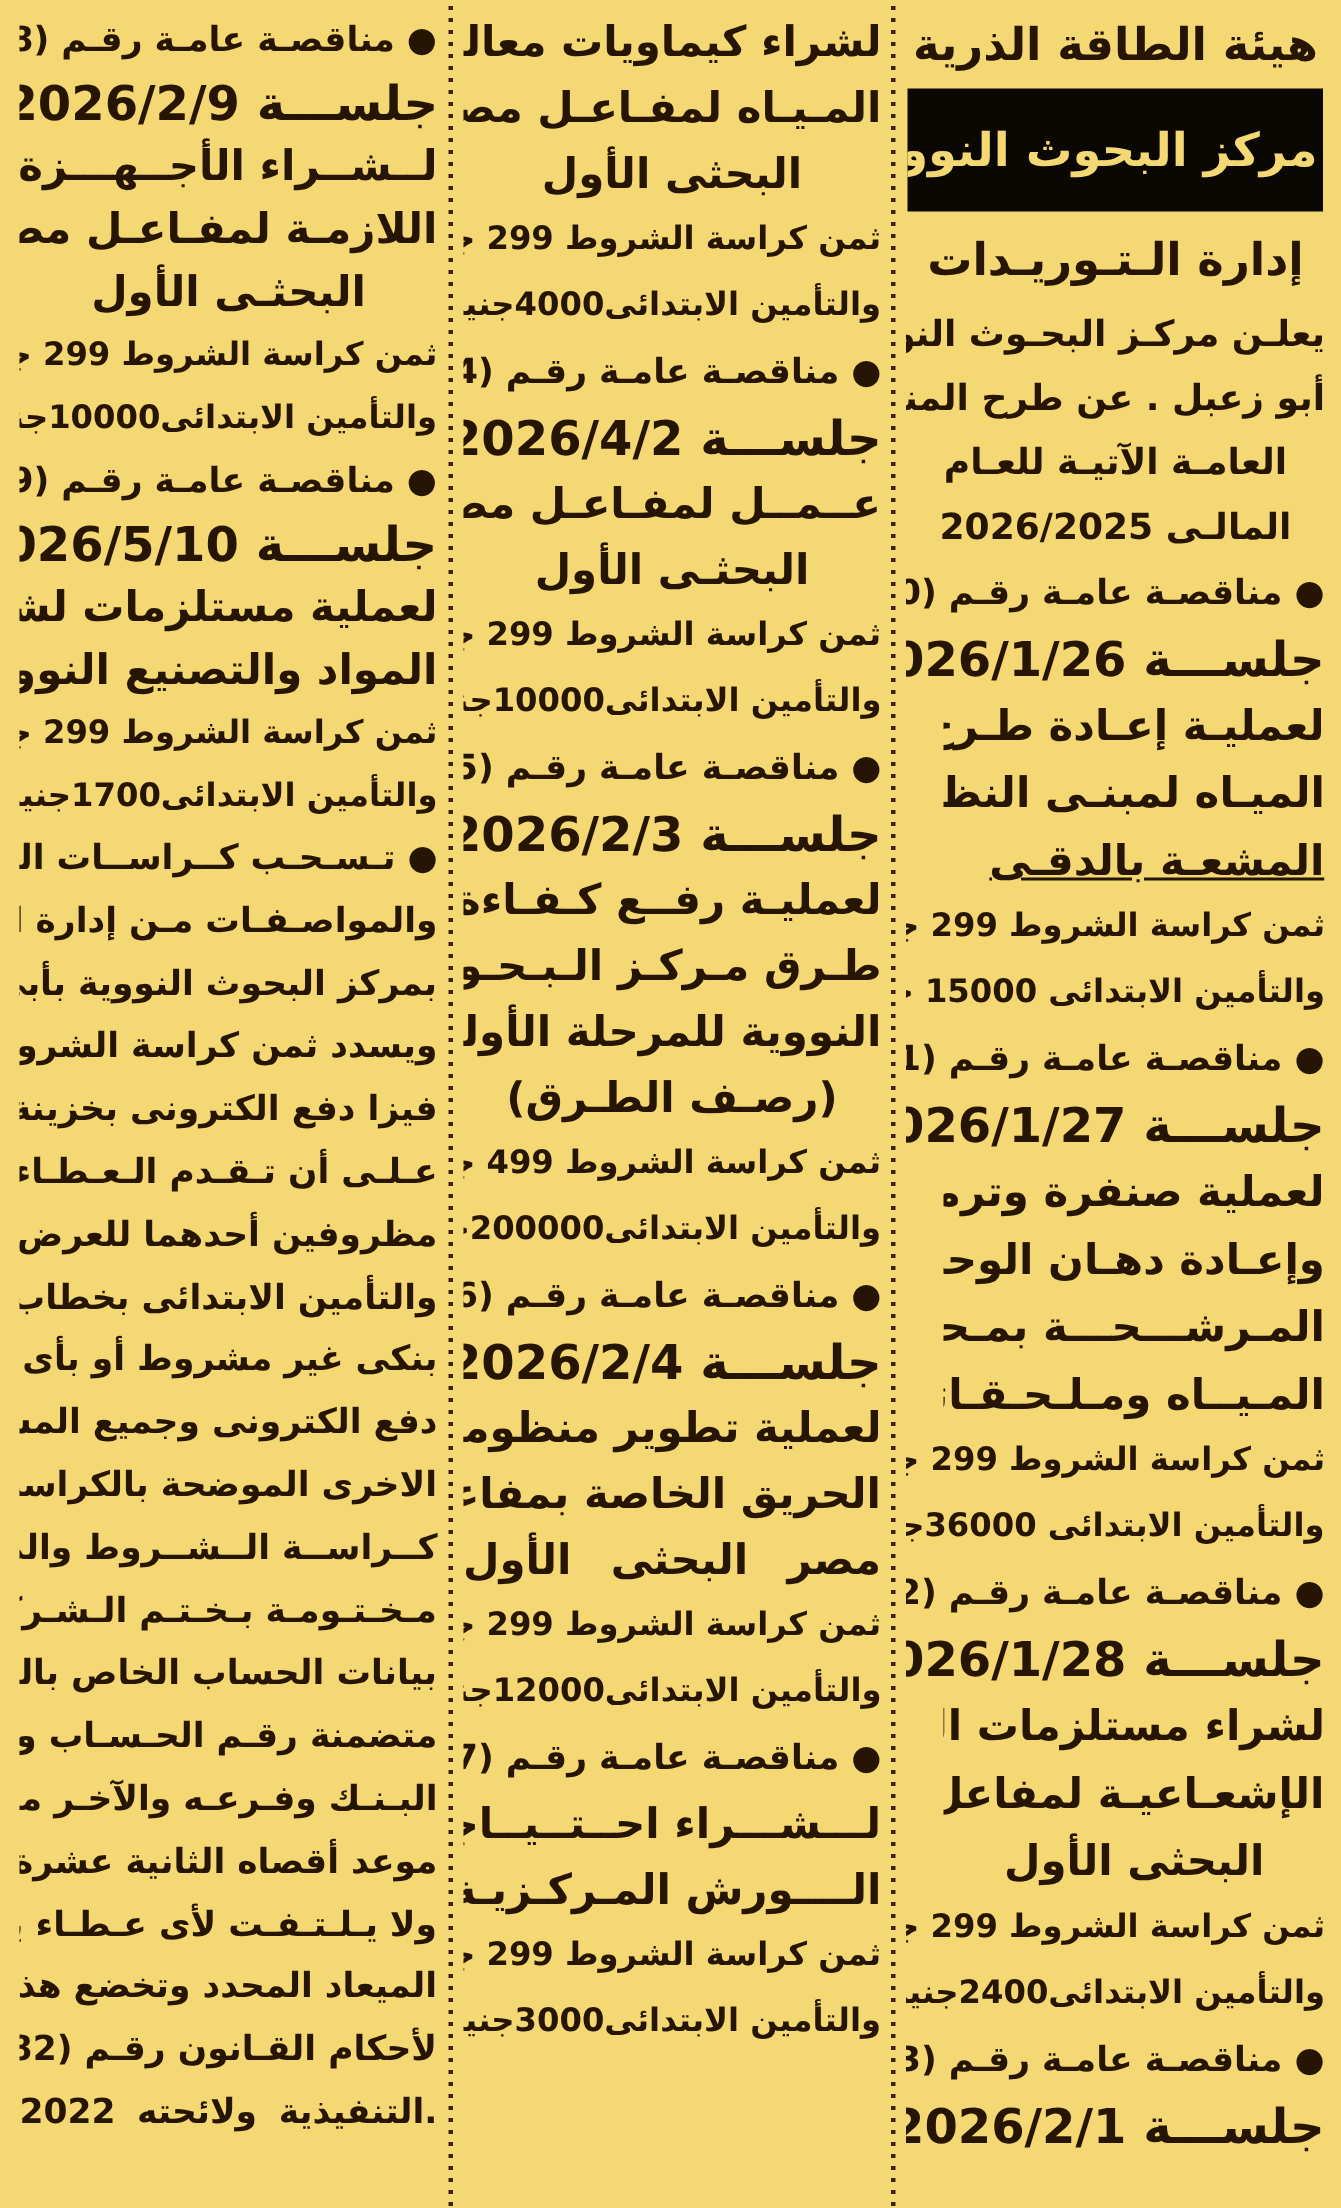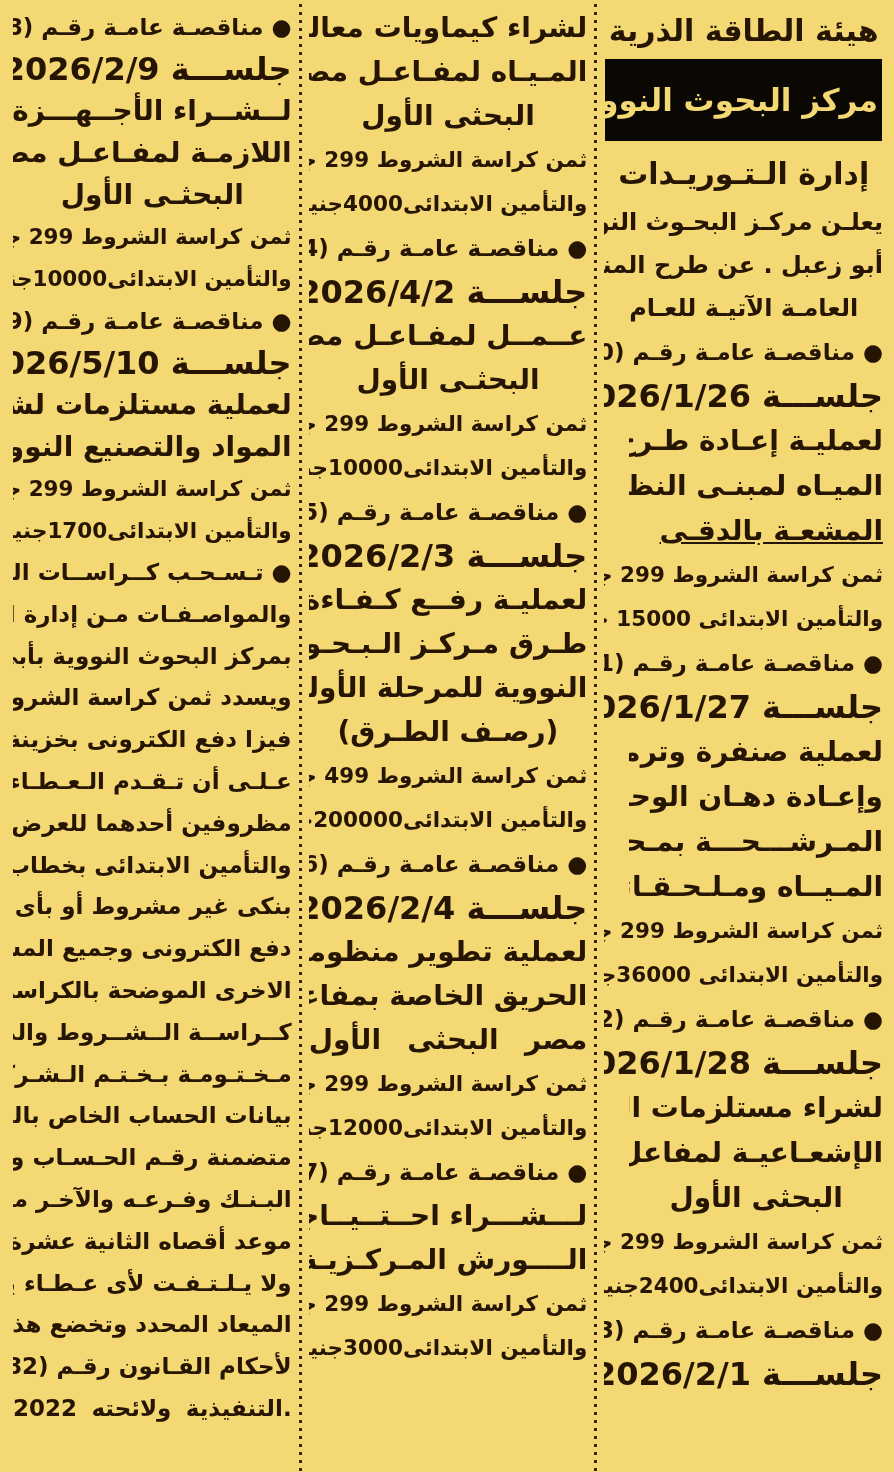--- a/index.html
+++ b/index.html
@@ -70,20 +70,21 @@
 <body style="background: rgb(243, 216, 116); color: rgb(39, 21, 3);">
 
 <div class="page">
   <div class="col col-right">
       <div class="line t-title">هيئة الطاقة الذرية</div>
       <div class="line t-box" style="background: rgb(11, 8, 3); color: rgb(243, 216, 116);">مركز البحوث النووية</div>
       <div class="line t-dept">إدارة الـتـوريـدات</div>
       <div class="line t-ann">يعلـن مركـز البحـوث النوويـة .</div>
       <div class="line t-ann">أبو زعبل . عن طرح المناقصات</div>
       <div class="line t-ann t-center">العامـة الآتيـة للعـام</div>
+      <div class="line t-ann t-center">المالـى 2026/2025</div>
       <div class="line t-bullet">● مناقصـة عامـة رقـم (10)</div>
       <div class="line t-date">جلســـة 2026/1/26</div>
       <div class="line t-subject">لعمليـة إعـادة طـرح</div>
       <div class="line t-subject">الميـاه لمبنـى النظائر</div>
       <div class="line t-subject t-rightalign">المشعـة بالدقـى</div>
       <div class="line t-price">ثمن كراسة الشروط 299 جنيه</div>
       <div class="line t-price">والتأمين الابتدائى 15000 جنيه</div>
       <div class="line t-bullet">● مناقصـة عامـة رقـم (11)</div>
       <div class="line t-date">جلســـة 2026/1/27</div>
       <div class="line t-subject">لعملية صنفرة وترميم</div>

